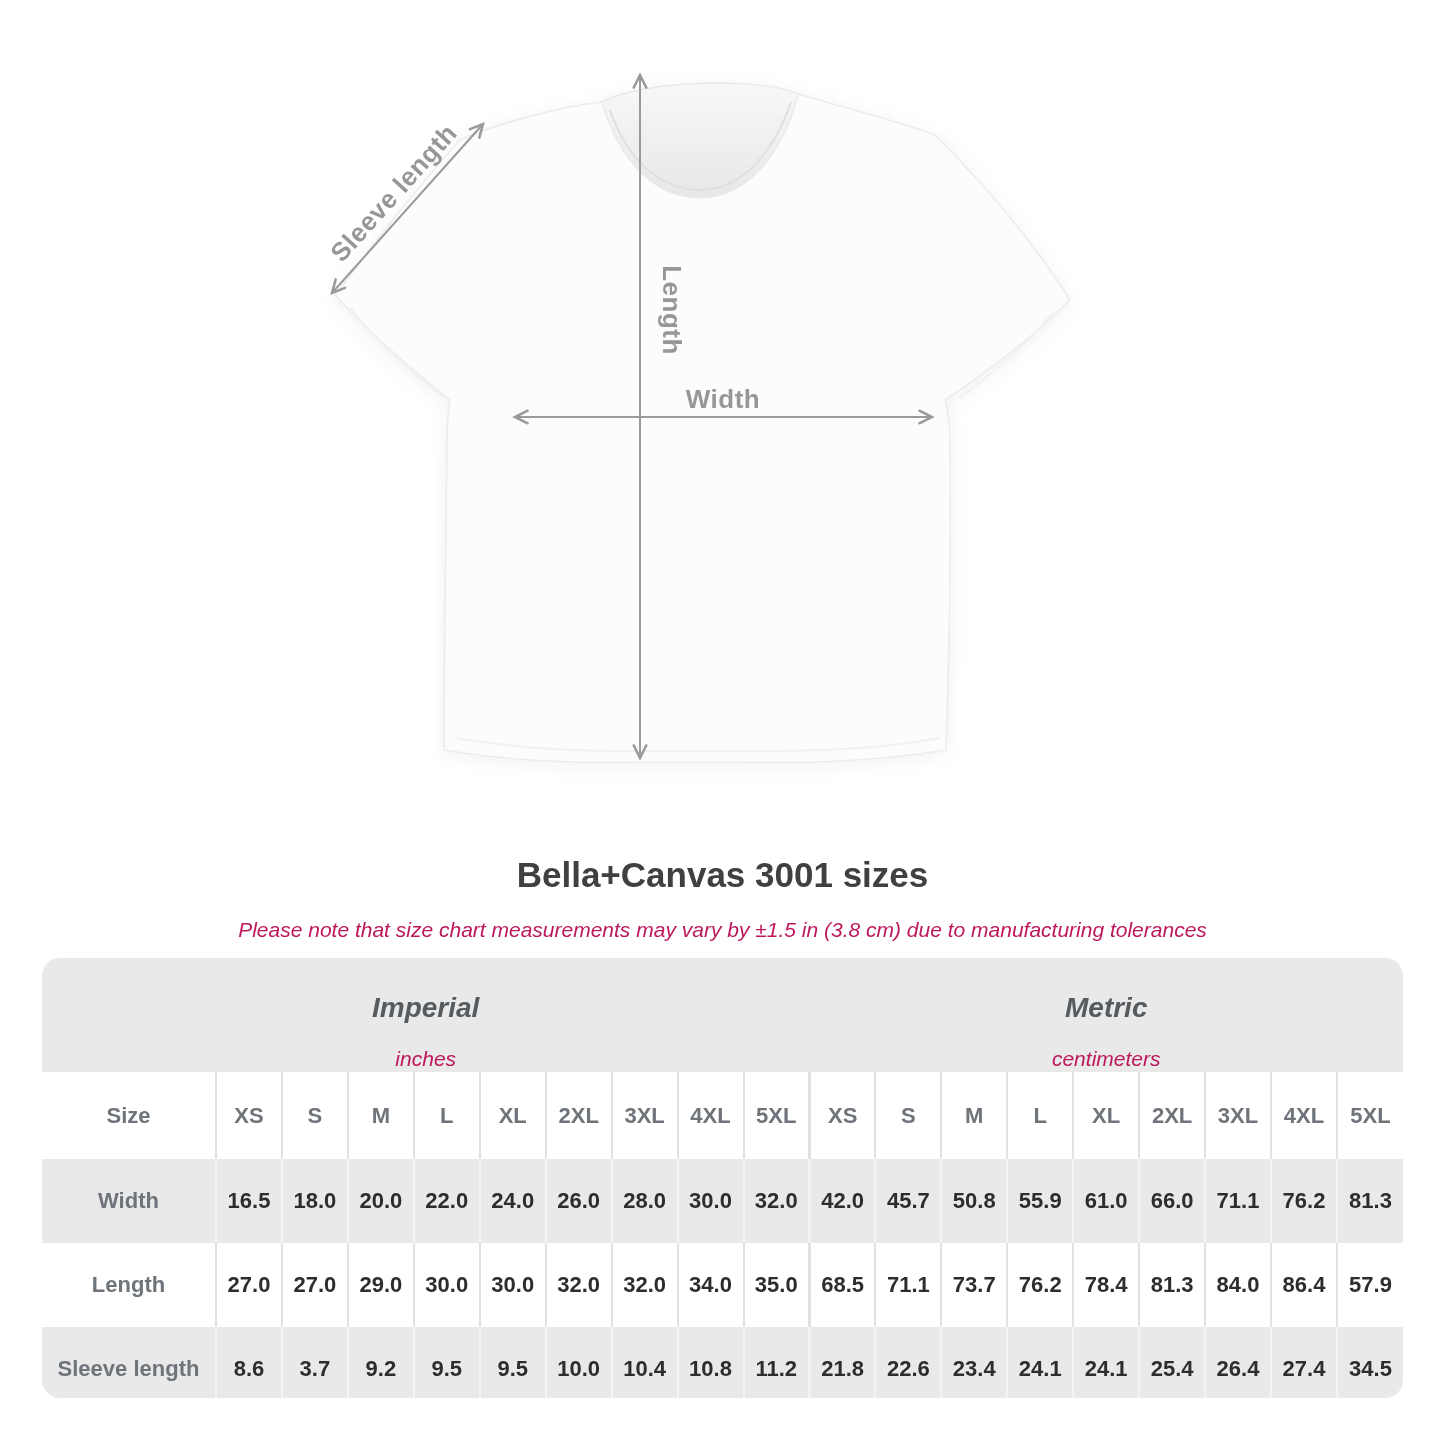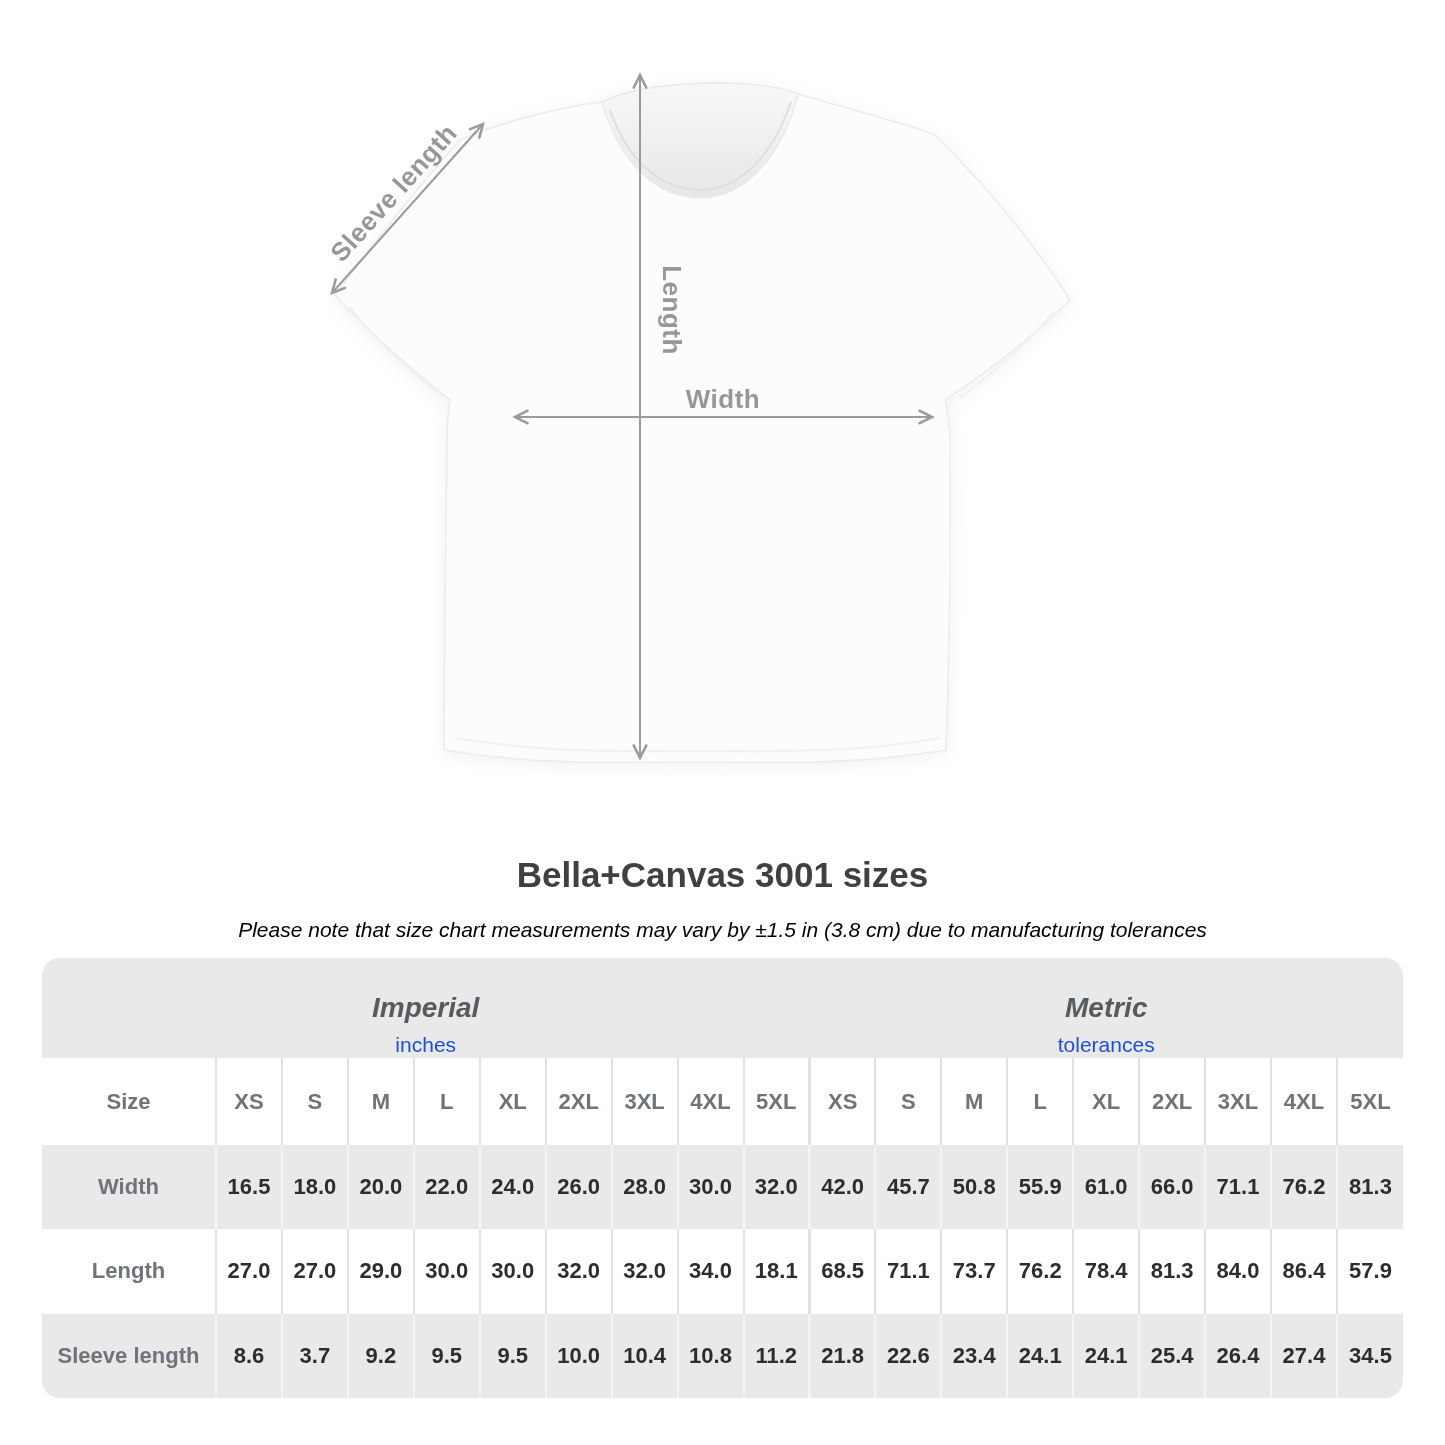--- a/index.html
+++ b/index.html
@@ -50,21 +50,21 @@
   }
   .page-subtitle {
     position: absolute;
     top: 917px;
     left: 0;
     width: 100%;
     text-align: center;
     font-size: 21px;
     line-height: 26px;
     font-style: italic;
-    color: #000000;
+    color: #be185d;
   }
 
   
   .table-wrap {
     position: absolute;
     left: 42px;
     top: 958px;
     width: 1361px;
     height: 440px;
     border-radius: 18px;
@@ -85,23 +85,24 @@
   .group-label {
     font-size: 28px;
     line-height: 32px;
     font-weight: bold;
     font-style: italic;
     color: #565b60;
   }
   .group-sublabel {
     font-size: 21px;
     line-height: 24px;
-    margin-top: 9px;
+    margin-top: 23px;
     font-weight: normal;
-    color: #1d4ed8;
+    font-style: italic;
+    color: #be185d;
   }
   tr.size-row { height: 87px; }
   tr.size-row th {
     background: #ffffff;
     font-size: 22px;
     font-weight: bold;
     color: #6e747a;
     text-align: center;
   }
   tbody tr { height: 84px; }
@@ -207,21 +208,21 @@
           <col>
       </colgroup>
       <thead>
         <tr class="group-row">
           <th colspan="10">
             <div class="group-label">Imperial</div>
             <div class="group-sublabel">inches</div>
           </th>
           <th colspan="9">
             <div class="group-label">Metric</div>
-            <div class="group-sublabel">tolerances</div>
+            <div class="group-sublabel">centimeters</div>
           </th>
         </tr>
         <tr class="size-row white">
           <th>Size</th>
 
         <th>XS</th>
             <th>S</th>
             <th>M</th>
             <th>L</th>
             <th>XL</th>
@@ -266,21 +267,21 @@
           <tr class="white">
             <th class="row-label">Length</th>
             <td>27.0</td>
             <td>27.0</td>
             <td>29.0</td>
             <td>30.0</td>
             <td>30.0</td>
             <td>32.0</td>
             <td>32.0</td>
             <td>34.0</td>
-            <td>18.1</td>
+            <td>35.0</td>
             <td class="sec">68.5</td>
             <td>71.1</td>
             <td>73.7</td>
             <td>76.2</td>
             <td>78.4</td>
             <td>81.3</td>
             <td>84.0</td>
             <td>86.4</td>
             <td>57.9</td>
           </tr>

